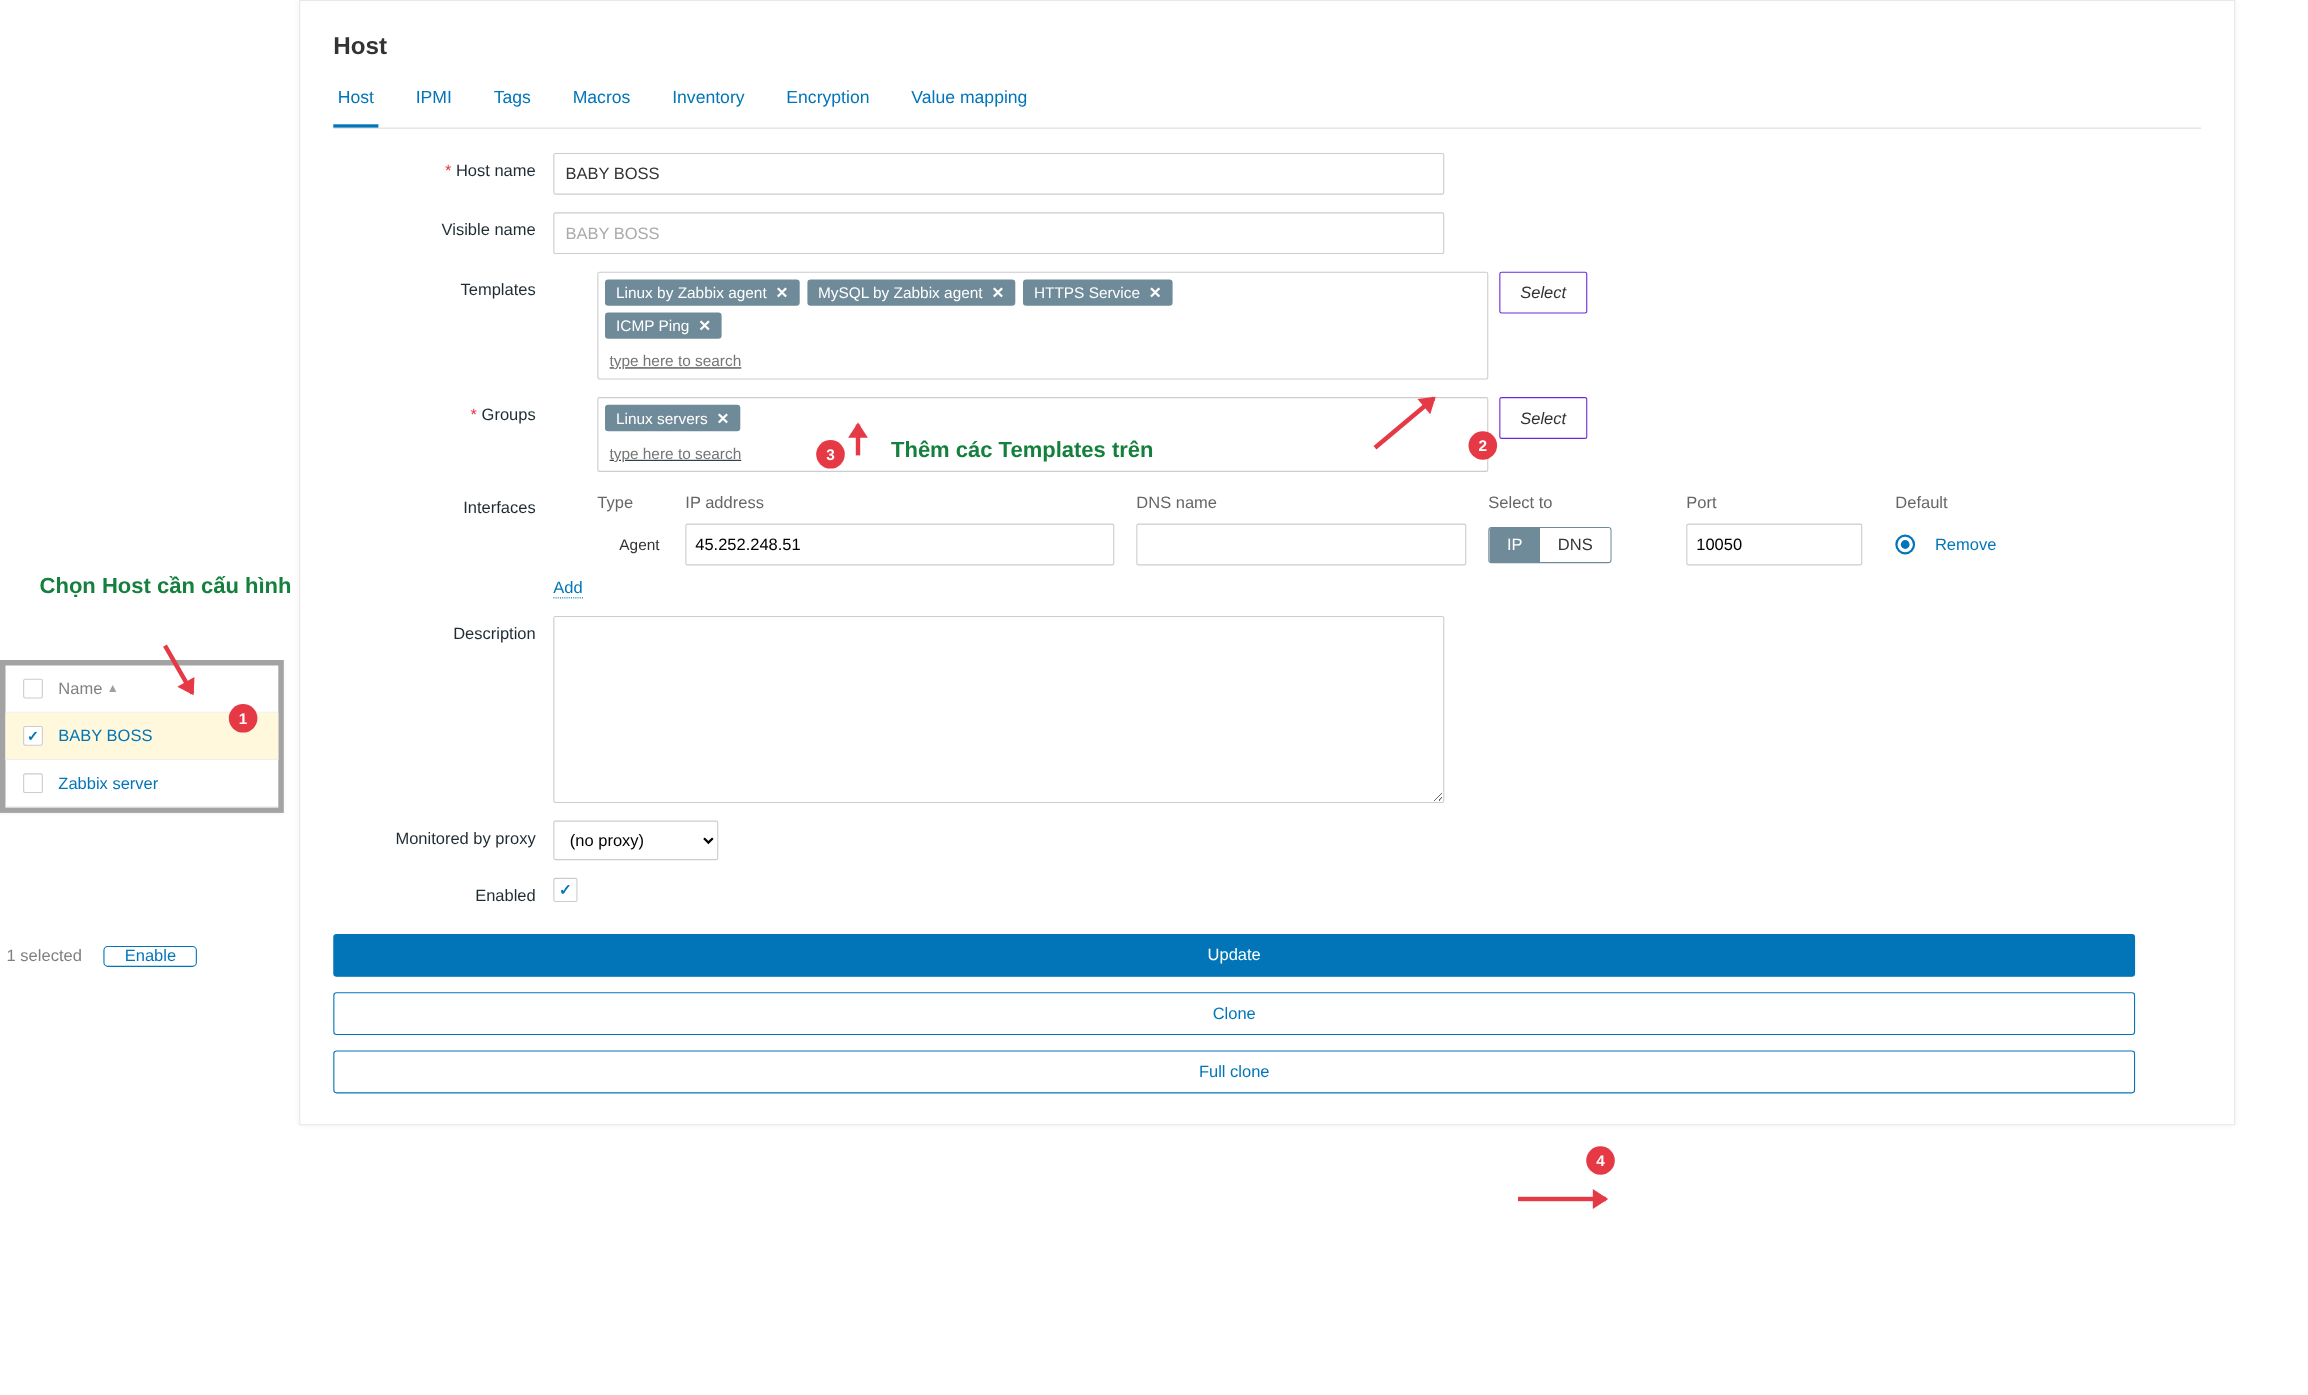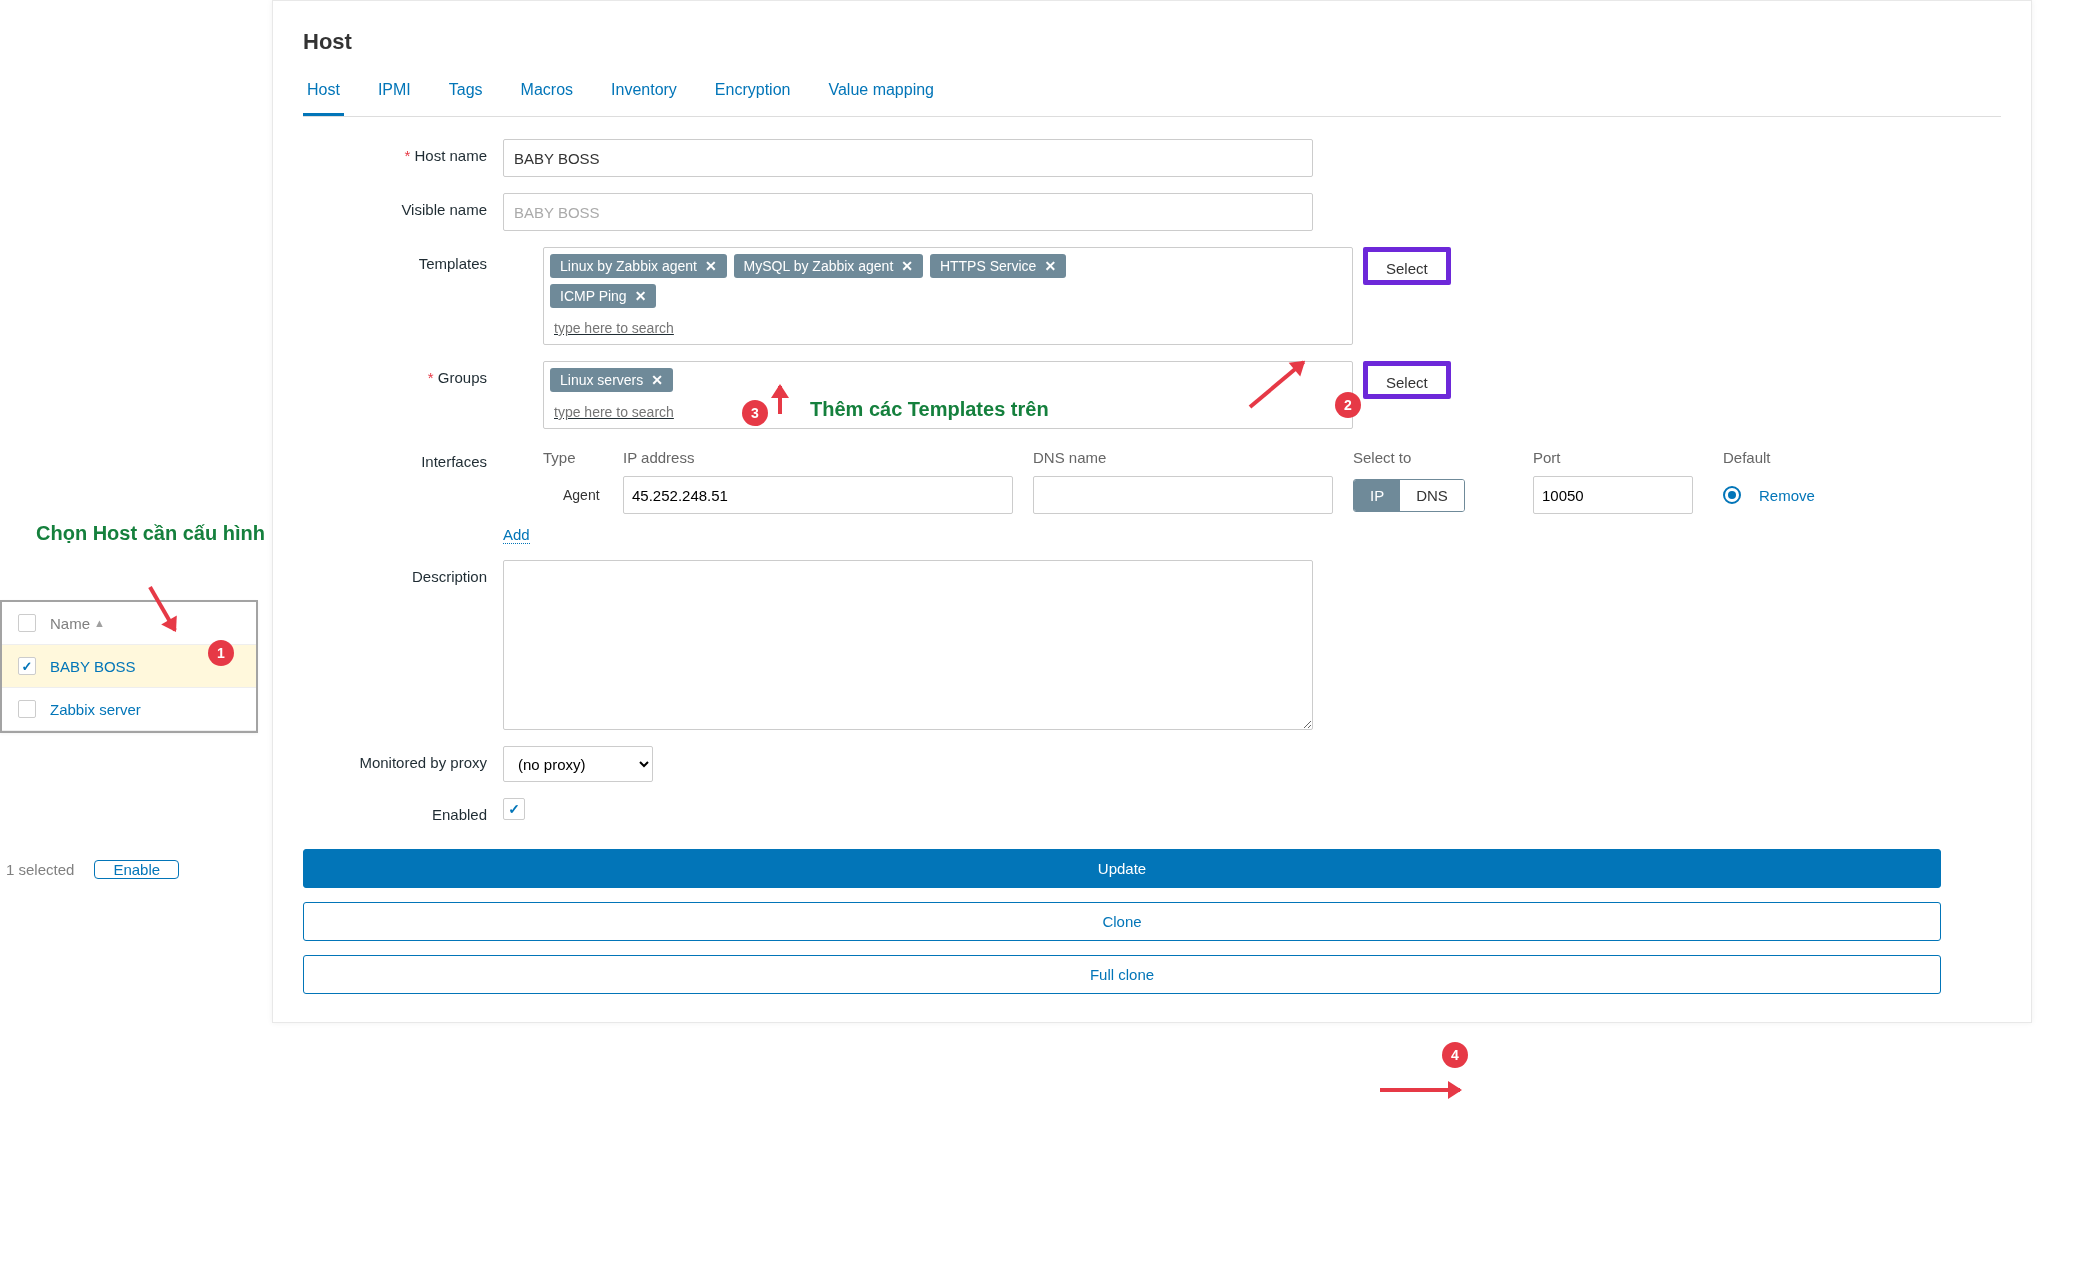--- a/index.html
+++ b/index.html
@@ -14,21 +14,21 @@
     transform-origin: top left;
   }
 
   
   .sidebar-panel {
     position: absolute;
     left: 0;
     top: 80px;
     width: 258px;
     background: #fff;
-    border: 2px solid #a3a3a3;
+    border: 5px solid #a3a3a3;
     box-shadow: 0 1px 3px rgba(0,0,0,0.05);
   }
   .sidebar-header-row {
     display: flex;
     align-items: center;
     padding: 12px 16px;
     border-bottom: 1px solid #eee;
   }
   .sidebar-row {
     display: flex;
@@ -209,29 +209,30 @@
     width: 200px;
     display: block;
   }
   .tag-search-row {
     display: block;
     padding-top: 2px;
     text-decoration: underline;
   }
 
   .select-btn {
-    border: 5px solid #6d28d9;
+    border: 1px solid #6d28d9;
     background: #fff;
     color: #333;
     border-radius: 2px;
     padding: 8px 18px;
     font-size: 15px;
     cursor: pointer;
     margin-left: 10px;
     height: 38px;
+    font-style: italic;
   }
 
   .combo-row {
     display: flex;
     align-items: flex-start;
     padding-left: 40px;
   }
 
   
   .iface-wrap {

